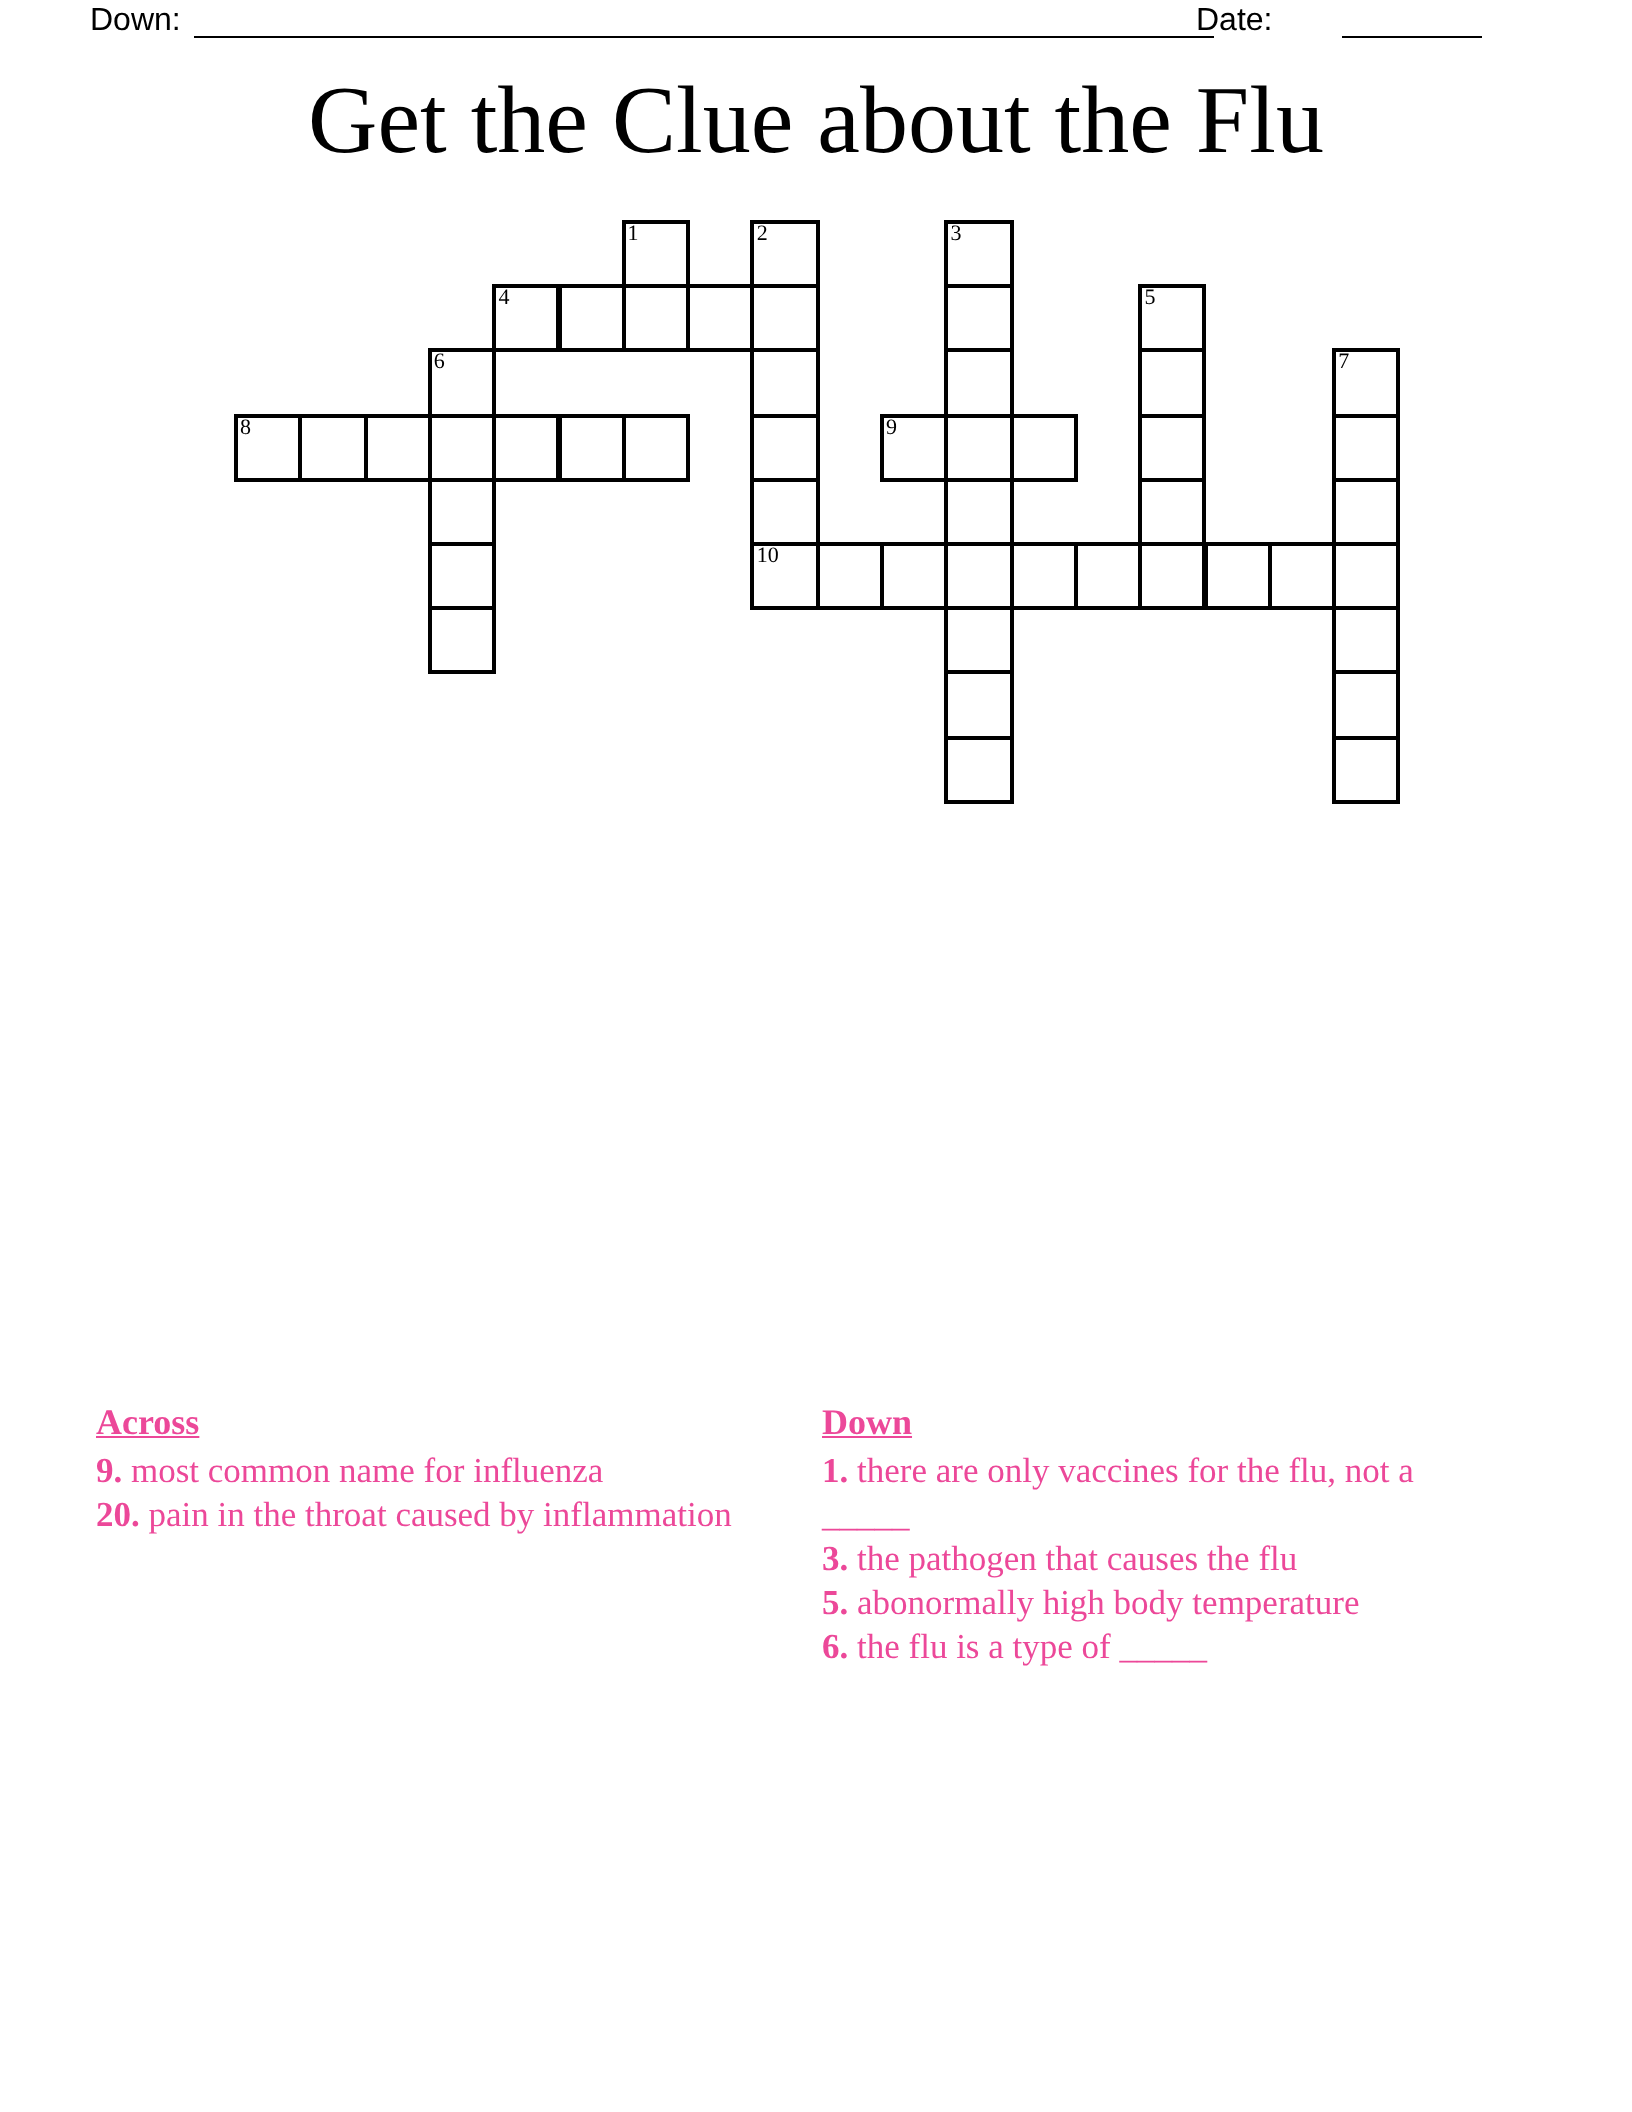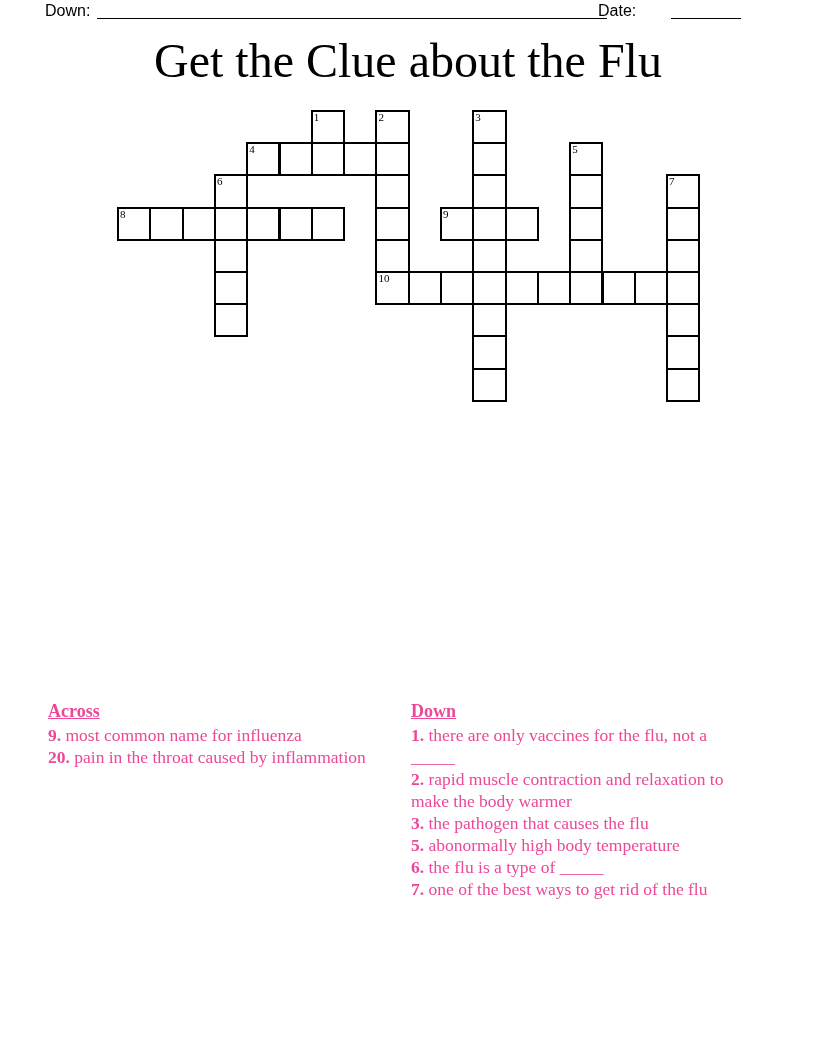--- a/index.html
+++ b/index.html
@@ -132,19 +132,17 @@
   <div class="clue-list">
       <div class="clue"><b>9.</b> most common name for influenza</div>
       <div class="clue"><b>20.</b> pain in the throat caused by inflammation</div>
     </div>
 </div>
 
 <div class="clues clues-down">
   <div class="clue-heading">Down</div>
   <div class="clue-list">
       <div class="clue"><b>1.</b> there are only vaccines for the flu, not a _____</div>
-      <div class="clue"><b>2.</b> rapid muscle contraction and relaxation to make the body warmer</div>
       <div class="clue"><b>3.</b> the pathogen that causes the flu</div>
       <div class="clue"><b>5.</b> abonormally high body temperature</div>
       <div class="clue"><b>6.</b> the flu is a type of _____</div>
-      <div class="clue"><b>7.</b> one of the best ways to get rid of the flu</div>
     </div>
 </div>
 
 </body></html>

